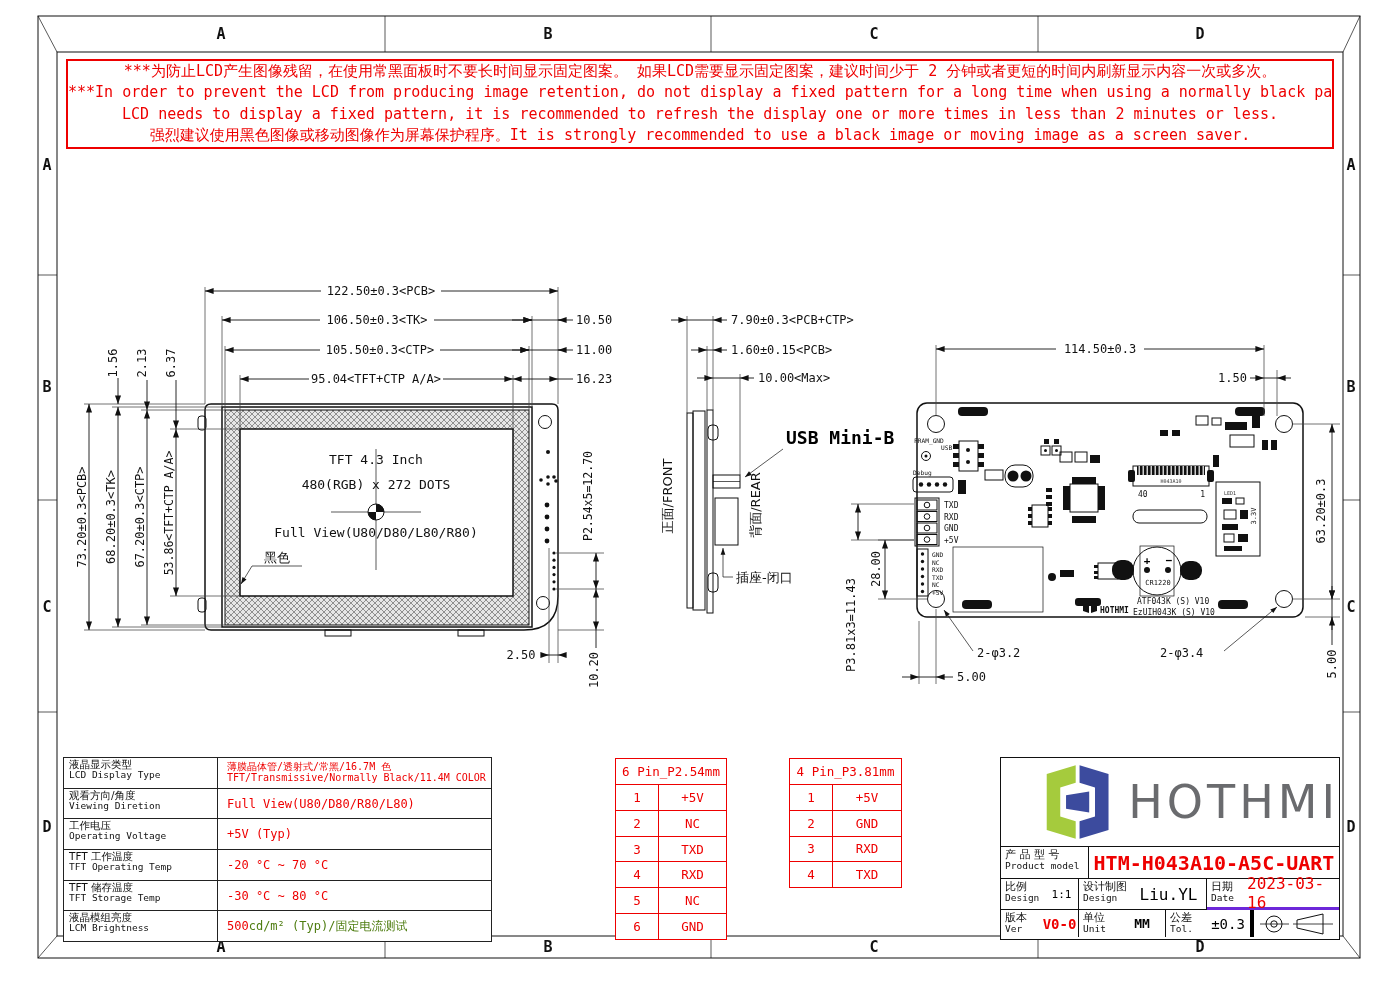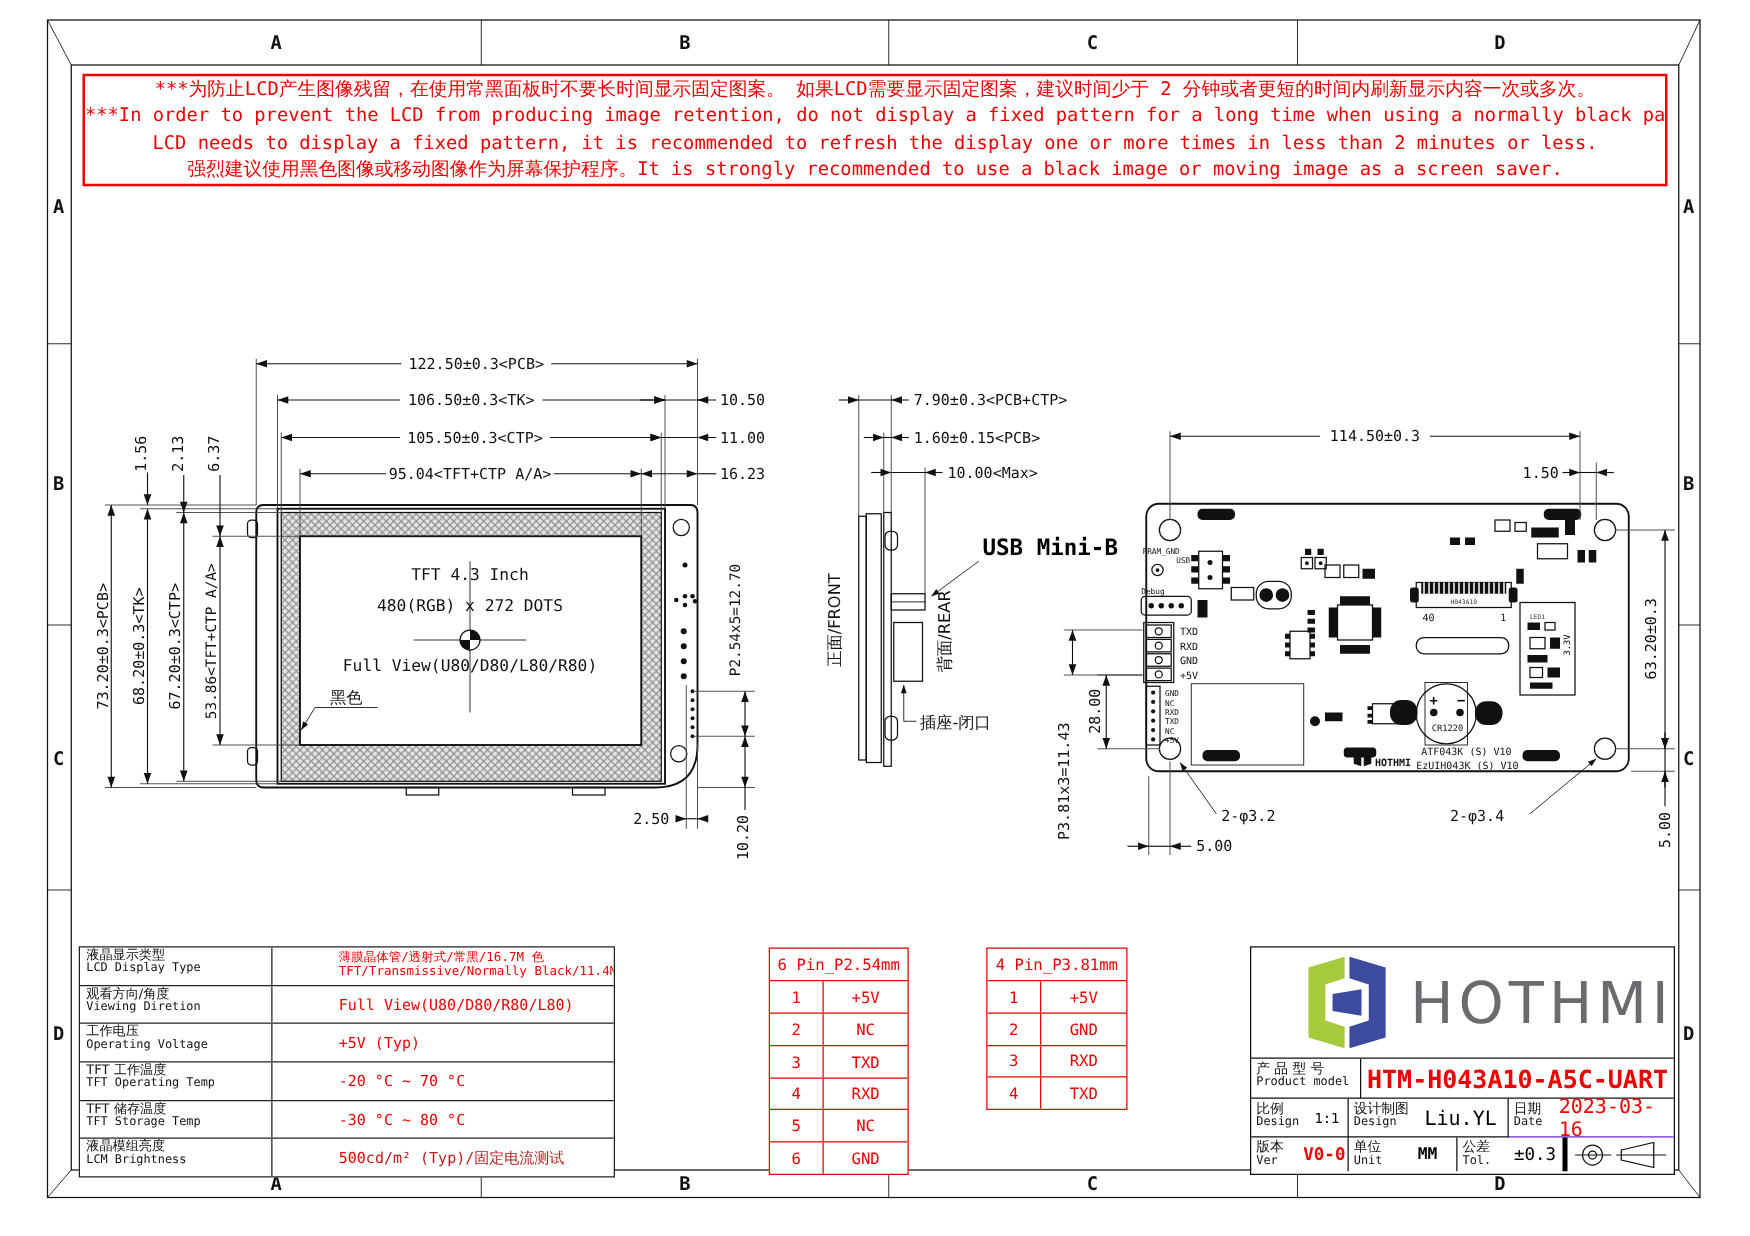--- a/index.html
+++ b/index.html
@@ -21,34 +21,34 @@
   .dtm{font:11.5px "DejaVu Sans Mono",monospace;fill:#111}
   .sc{font:13px "DejaVu Sans Mono","DejaVu Sans",monospace;fill:#111}
   .cjk{font:13px "DejaVu Sans",sans-serif;fill:#111}
   .gl{font:600 15px "DejaVu Sans Mono",monospace;fill:#111}
   .t8{font:8px "DejaVu Sans Mono",monospace;fill:#111}
   .t7{font:7px "DejaVu Sans Mono",monospace;fill:#111}
   .t6{font:6.2px "DejaVu Sans Mono",monospace;fill:#111}
   .t5{font:5px "DejaVu Sans Mono",monospace;fill:#333}
   
   #spec{left:63px;top:757px;width:427px;height:183px;border:1.5px solid #222;display:flex;flex-direction:column;background:#fff;}
-  .srow{flex:1;display:flex;min-height:0;gap:44px;}
+  .srow{flex:1;display:flex;min-height:0;}
   .srow + .srow{border-top:1px solid #222;}
   .sl{width:148px;border-right:1px solid #222;padding:1px 0 0 5px;}
   .sl .cn{font-size:10.5px;line-height:11px;color:#111;}
   .sl .en{font-size:9.5px;line-height:10px;color:#111;font-family:"DejaVu Sans Mono",monospace;}
   .sv{flex:1;display:flex;align-items:center;padding-left:9px;color:#ee0000;
       font-family:"DejaVu Sans Mono","DejaVu Sans",monospace;font-size:12px;white-space:nowrap;overflow:hidden;}
   .sv .two{line-height:10.5px;font-size:10px;}
   .ck{display:inline-block;width:11px;height:11px;border:1.5px solid #ee0000;margin:0 4px 0 6px;vertical-align:-1px;}
   .ck.fill{background:#ee0000;}
   
   .pt{border:1.5px solid #ee0000;color:#ee0000;background:#fff;display:flex;flex-direction:column;
       font-family:"DejaVu Sans Mono",monospace;font-size:12.5px;text-align:center;}
-  #pt1{left:615px;top:758px;width:110px;height:180px;justify-content:flex-end;}
+  #pt1{left:615px;top:758px;width:110px;height:180px;}
   #pt2{left:789px;top:758px;width:111px;height:128px;}
   .pth{height:25px;line-height:25px;border-bottom:1px solid #ee0000;white-space:nowrap;}
   .prow{flex:1;display:flex;}
   .prow + .prow{border-top:1px solid #ee0000;}
   .pno{width:42px;border-right:1px solid #ee0000;display:flex;align-items:center;justify-content:center;}
   .pnm{flex:1;display:flex;align-items:center;justify-content:center;}
   
   #tblock{left:1000px;top:757px;width:338px;height:181px;border:1.6px solid #111;background:#fff;}
   .tb{position:absolute;box-sizing:border-box;}
   #tb-logo{left:0;top:0;width:100%;height:89px;border-bottom:1px solid #111;display:flex;align-items:center;}
@@ -531,21 +531,21 @@
         </div>
     <div class="sv">-30 °C ~ 80 °C</div>
   </div>
   <div class="srow">
     <div class="sl">
           <div class="cn">液晶模组亮度</div>
           <div class="en">LCM Brightness</div>
         </div>
     <div class="sv">
           <span>500</span>
-          <span style="color:#b91c1c"> cd/m² (Typ)/固定电流测试</span>
+          <span style="color:#4d7c0f"> cd/m² (Typ)/固定电流测试</span>
         </div>
   </div>
 </div>
 
 <div id="pt1" class="pt abs">
   <div class="pth">6 Pin_P2.54mm</div>
   <div class="prow">
         <div class="pno">1</div>
         <div class="pnm">+5V</div>
       </div>
@@ -614,21 +614,21 @@
         </div>
     <div class="tval" style="flex:1;font-size:11px">1:1</div>
   </div>
   <div class="tb" style="left:78px;top:121px;width:128px;height:31px;border-bottom:1px solid #111;border-right:1px solid #111;display:flex">
     <div class="tlbl" style="width:48px">
           <div class="cn">设计制图</div>
           <div class="en">Design</div>
         </div>
     <div class="tval" style="flex:1;font-size:16px">Liu.YL</div>
   </div>
-  <div class="tb" style="left:206px;top:121px;width:132px;height:31px;border-bottom:1px solid #6d28d9;display:flex">
+  <div class="tb" style="left:206px;top:121px;width:132px;height:31px;border-bottom:3px solid #6d28d9;display:flex">
     <div class="tlbl" style="width:36px">
           <div class="cn">日期</div>
           <div class="en">Date</div>
         </div>
     <div class="tval red" style="flex:1;font-size:16px">2023-03-16</div>
   </div>
 
   <div class="tb" style="left:0;top:152px;width:78px;height:27px;border-right:1px solid #111;display:flex">
     <div class="tlbl" style="width:36px">
           <div class="cn">版本</div>

